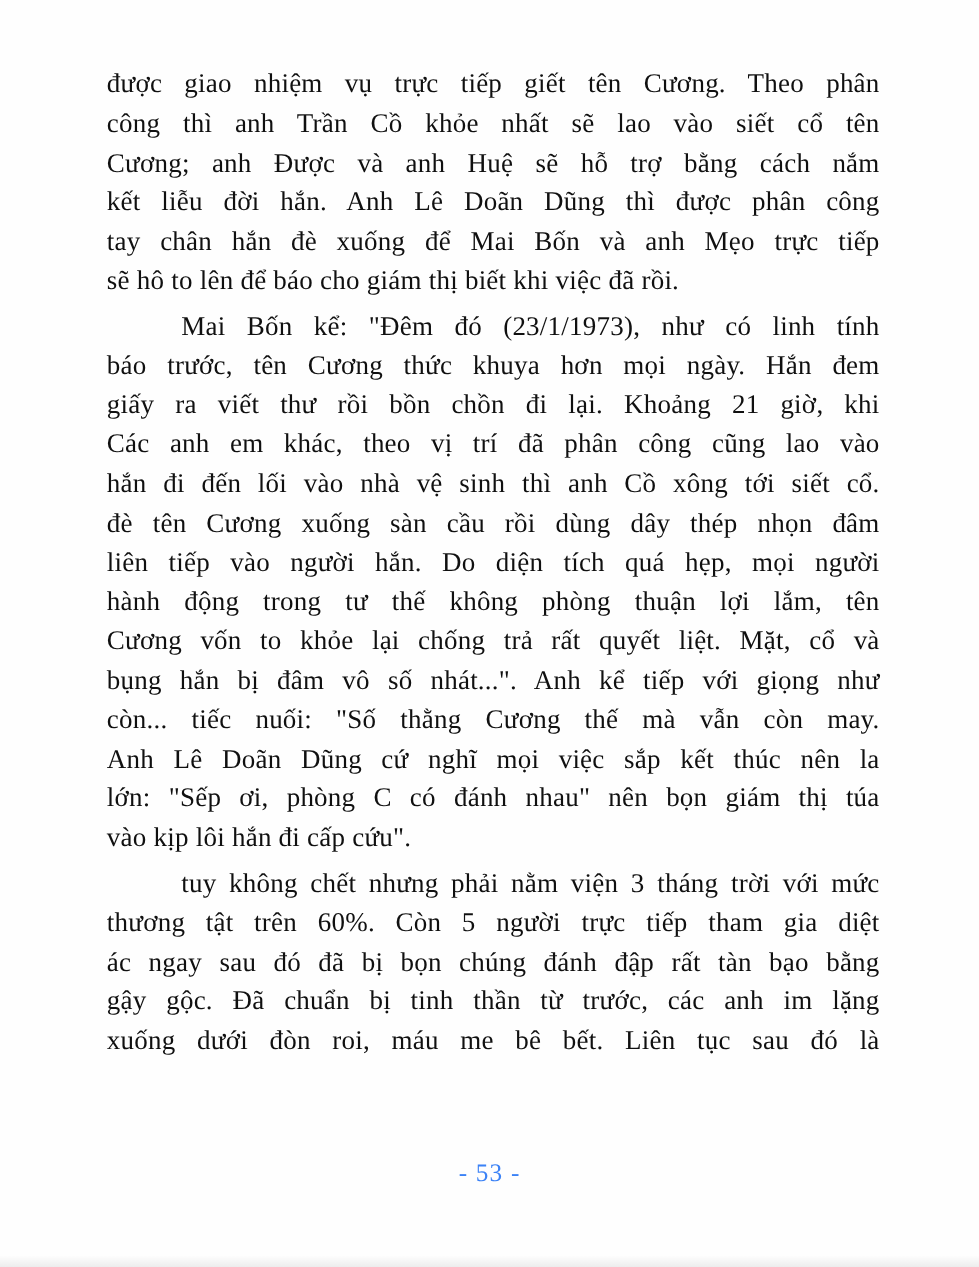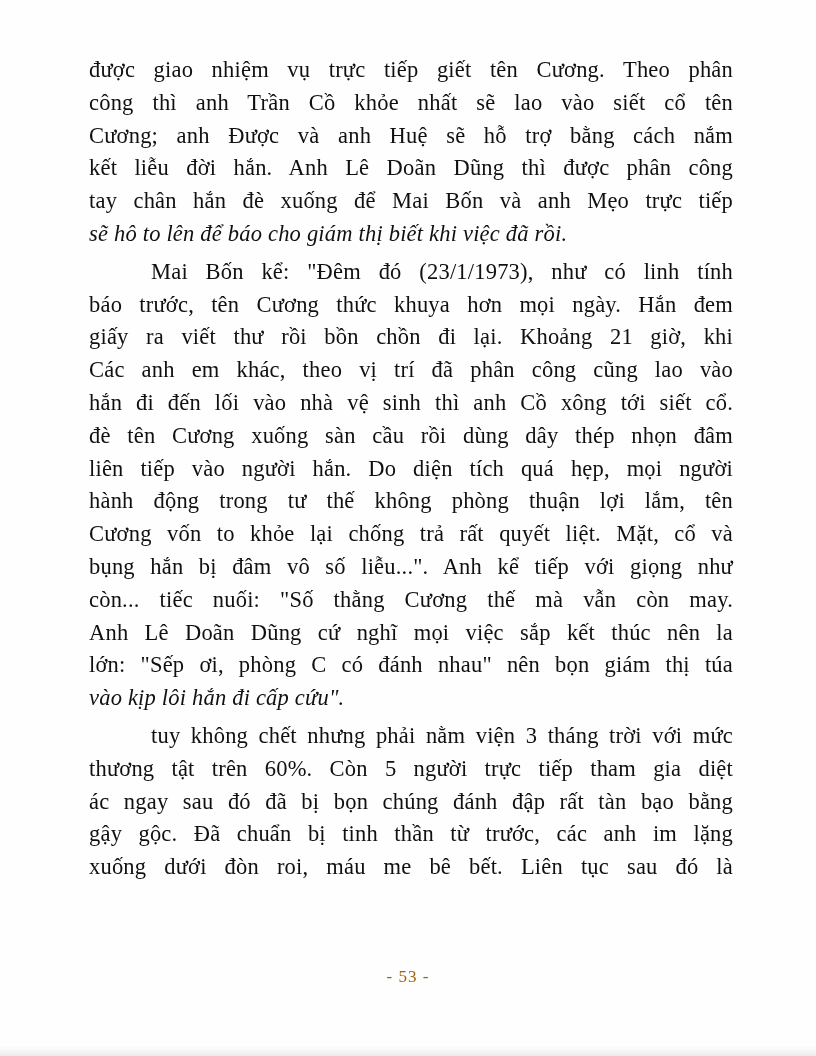--- a/index.html
+++ b/index.html
@@ -39,37 +39,36 @@
   .line {
     font-size: 22.5px;
     line-height: 32.8px;
     letter-spacing: 0.2px;
     text-align: justify;
     text-align-last: justify;
     white-space: normal;
   }
   .line.last {
     text-align-last: left;
-    font-style: italic;
   }
   .para.indent .line:first-child {
     text-indent: 62px;
   }
   .page-footer {
     position: absolute;
     left: 0;
     top: 962px;
     width: 816px;
     text-align: center;
   }
   .page-number {
-    font-size: 17px;
+    font-size: 21px;
     line-height: 30px;
     letter-spacing: 1px;
-    color: #a16207;
+    color: #3b82f6;
   }
 </style>
 </head>
 <body>
 
 <div class="scan-page">
   <main class="page-text">
 
   <div class="para">
         <div class="line">được giao nhiệm vụ trực tiếp giết tên Cương. Theo phân</div>
@@ -82,21 +81,21 @@
       <div class="para indent">
         <div class="line">Mai Bốn kể: "Đêm đó (23/1/1973), như có linh tính</div>
         <div class="line">báo trước, tên Cương thức khuya hơn mọi ngày. Hắn đem</div>
         <div class="line">giấy ra viết thư rồi bồn chồn đi lại. Khoảng 21 giờ, khi</div>
         <div class="line">Các anh em khác, theo vị trí đã phân công cũng lao vào</div>
         <div class="line">hắn đi đến lối vào nhà vệ sinh thì anh Cồ xông tới siết cổ.</div>
         <div class="line">đè tên Cương xuống sàn cầu rồi dùng dây thép nhọn đâm</div>
         <div class="line">liên tiếp vào người hắn. Do diện tích quá hẹp, mọi người</div>
         <div class="line">hành động trong tư thế không phòng thuận lợi lắm, tên</div>
         <div class="line">Cương vốn to khỏe lại chống trả rất quyết liệt. Mặt, cổ và</div>
-        <div class="line">bụng hắn bị đâm vô số liễu...". Anh kể tiếp với giọng như</div>
+        <div class="line">bụng hắn bị đâm vô số nhát...". Anh kể tiếp với giọng như</div>
         <div class="line">còn... tiếc nuối: "Số thằng Cương thế mà vẫn còn may.</div>
         <div class="line">Anh Lê Doãn Dũng cứ nghĩ mọi việc sắp kết thúc nên la</div>
         <div class="line">lớn: "Sếp ơi, phòng C có đánh nhau" nên bọn giám thị túa</div>
         <div class="line last">vào kịp lôi hắn đi cấp cứu".</div>
       </div>
       <div class="para indent">
         <div class="line">tuy không chết nhưng phải nằm viện 3 tháng trời với mức</div>
         <div class="line">thương tật trên 60%. Còn 5 người trực tiếp tham gia diệt</div>
         <div class="line">ác ngay sau đó đã bị bọn chúng đánh đập rất tàn bạo bằng</div>
         <div class="line">gậy gộc. Đã chuẩn bị tinh thần từ trước, các anh im lặng</div>

